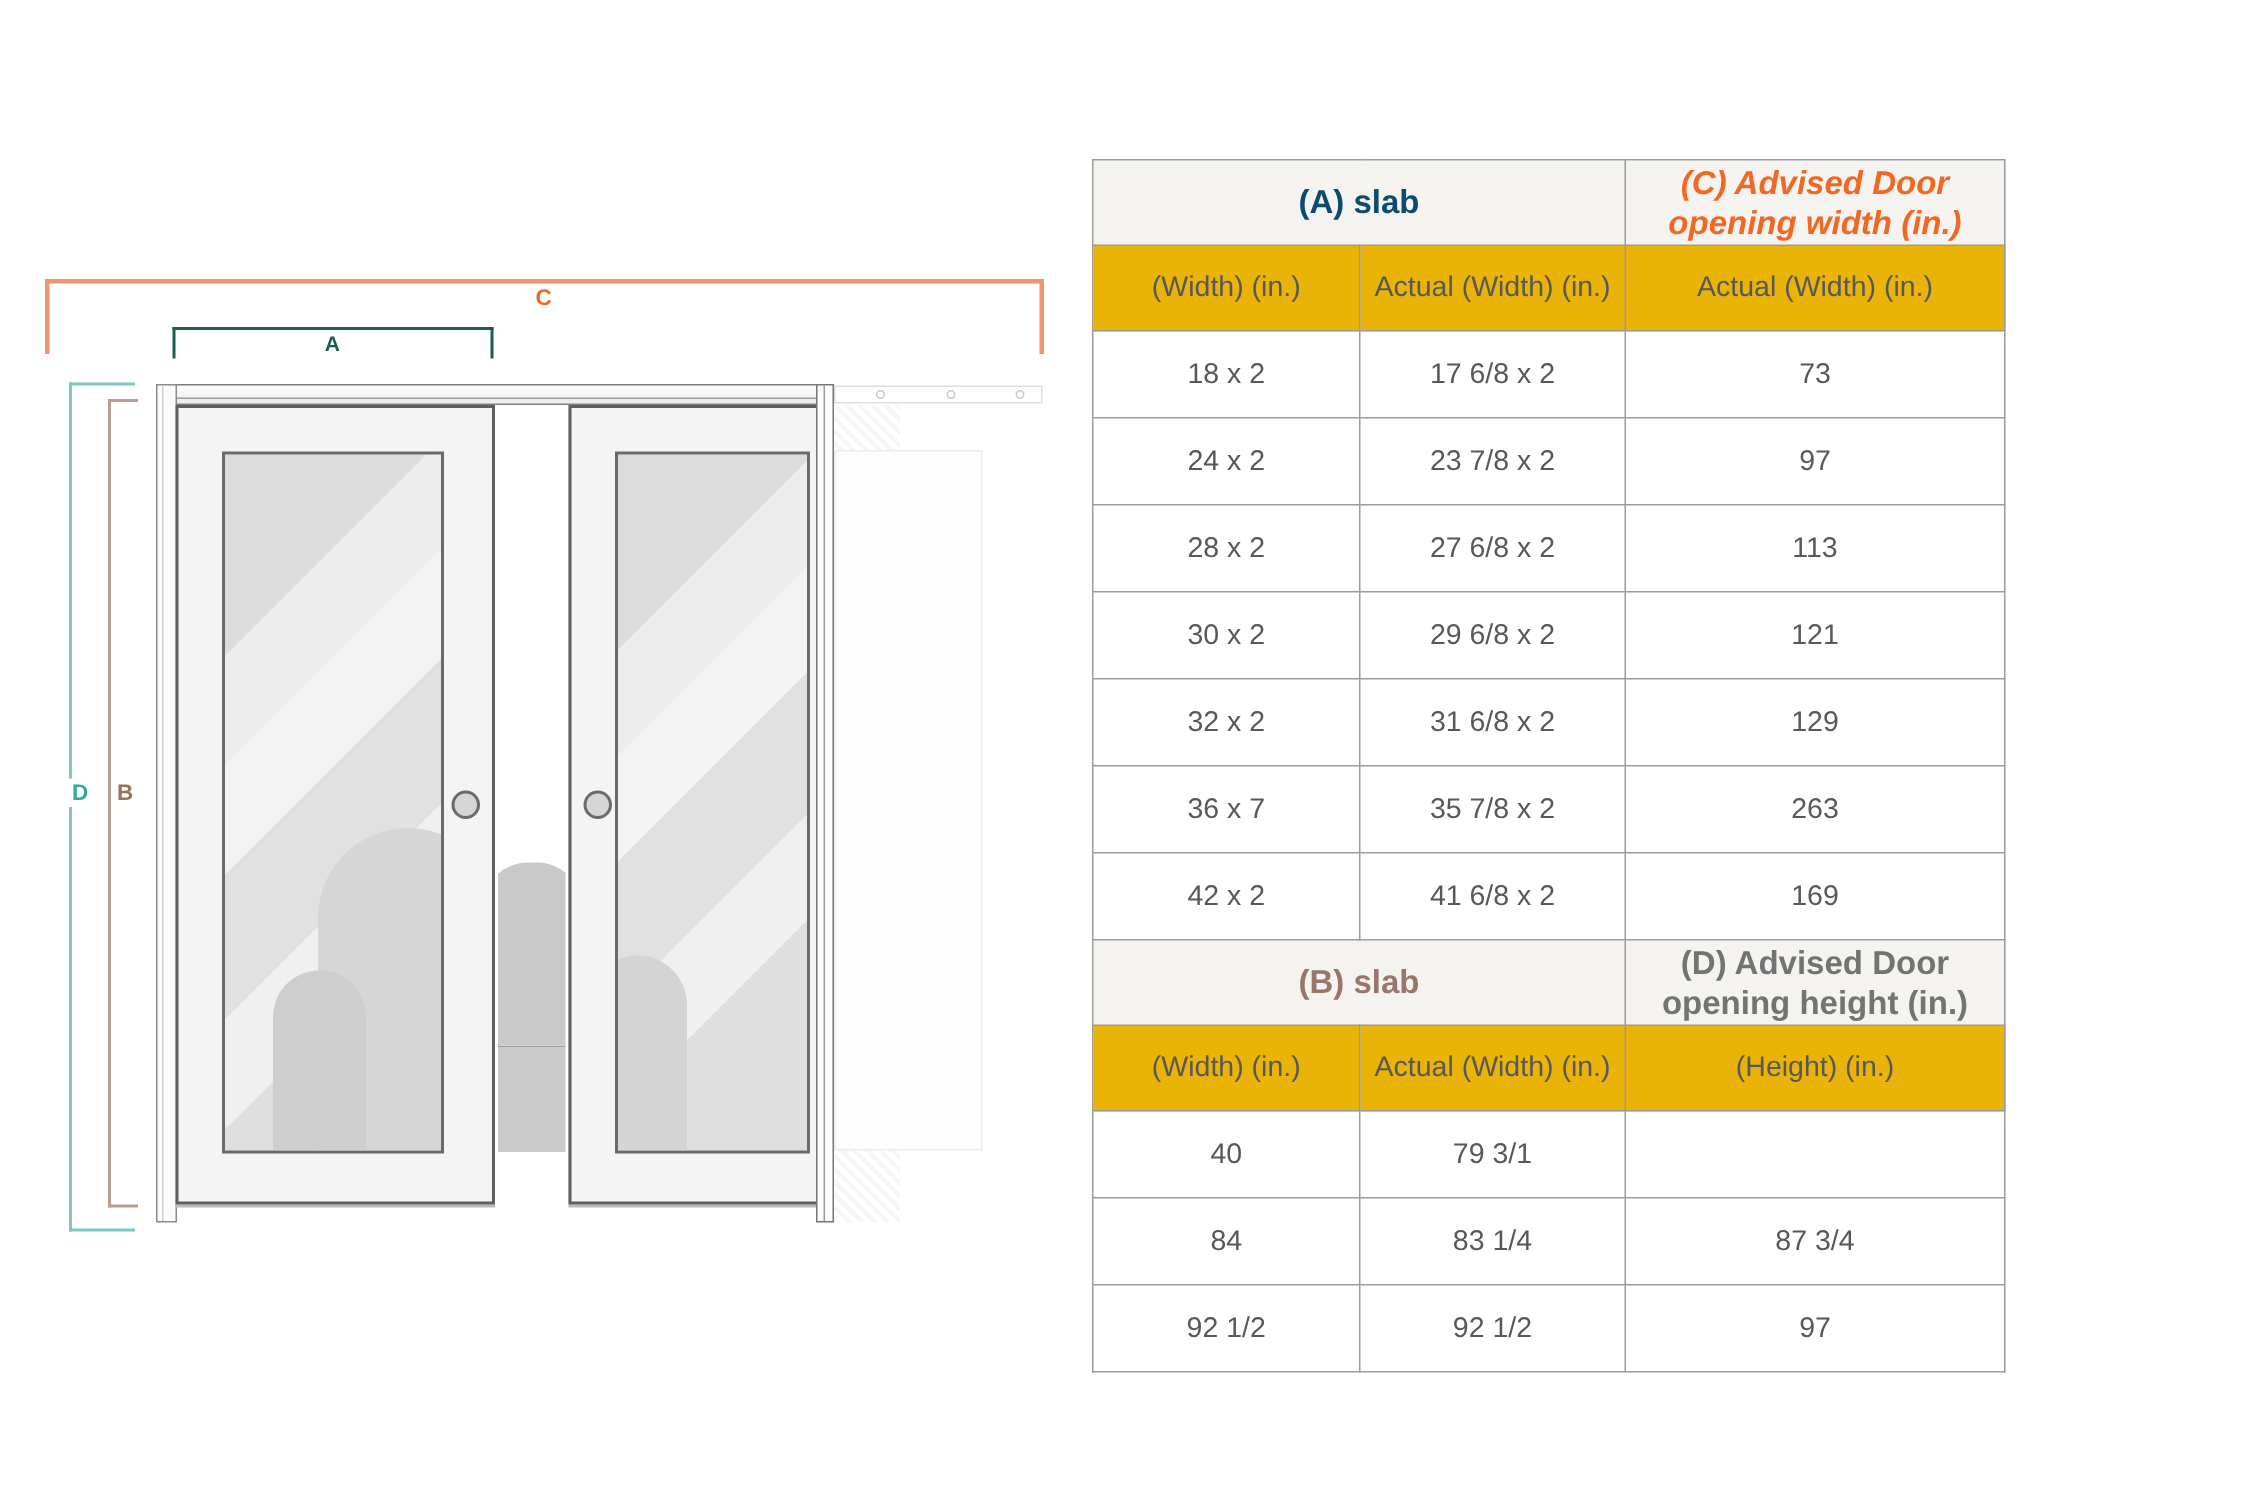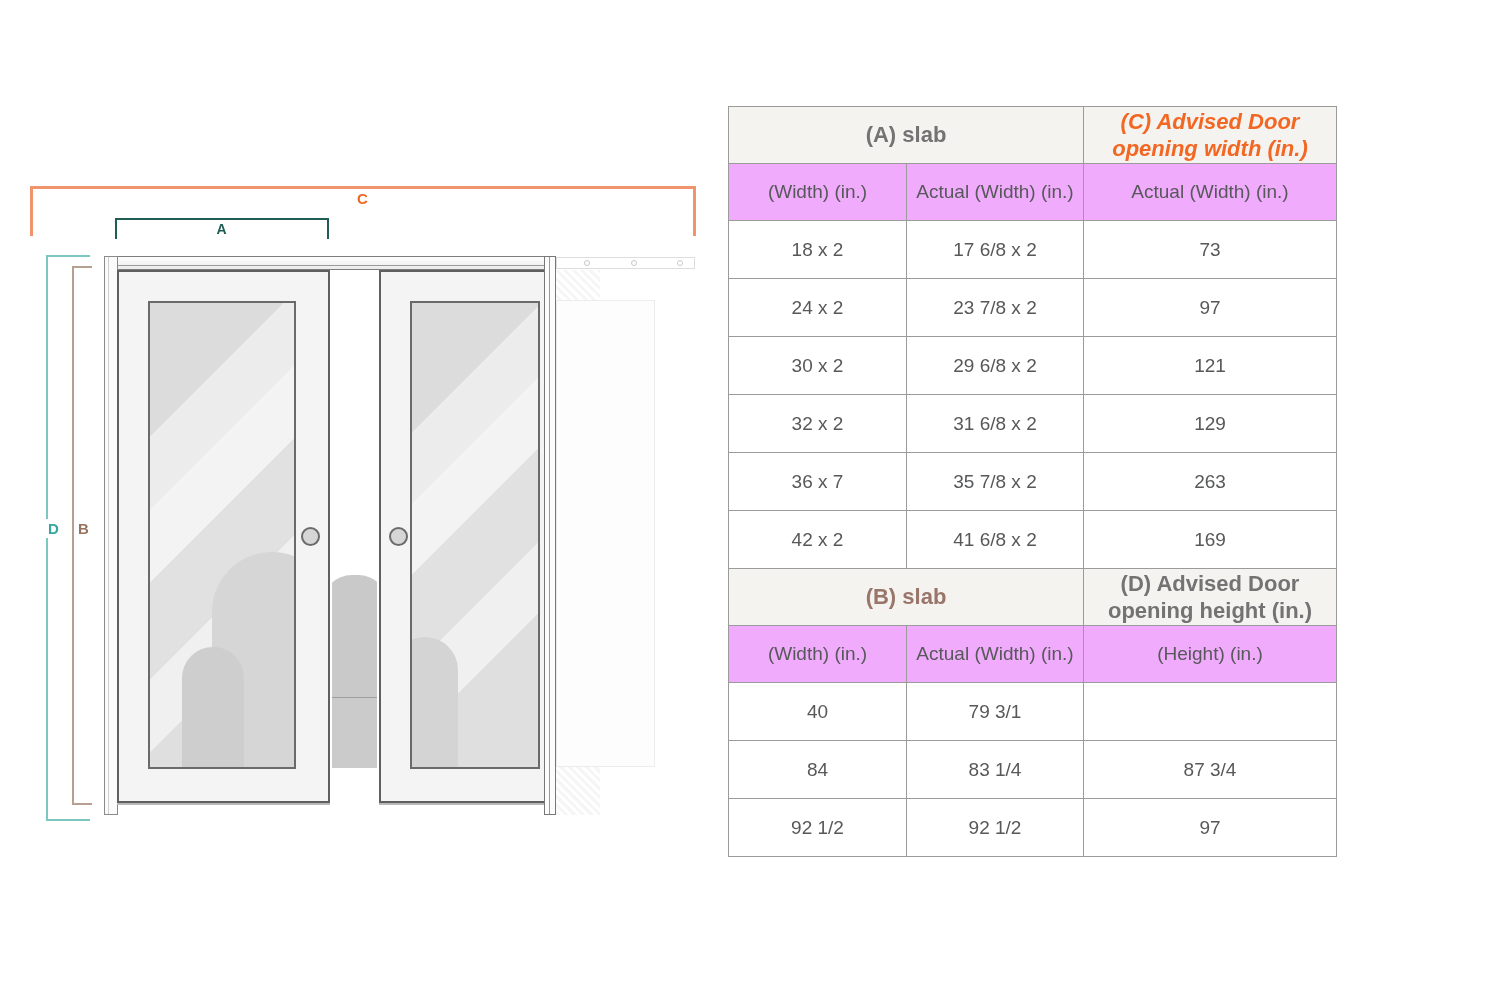--- a/index.html
+++ b/index.html
@@ -118,21 +118,21 @@
     font-family:"Liberation Sans", sans-serif;
   }
   #size-table td,#size-table th{
     border:1px solid #9b9b9b;text-align:center;vertical-align:middle;
     padding:0 6px;box-sizing:border-box;
   }
   #size-table th.section{
     height:57px;background:#f4f3f0;font-size:22px;font-weight:600;line-height:1.25;
   }
   #size-table td.subhead{
-    height:57px;background:#f0abfc;font-size:19px;color:#57585a;line-height:1.25;margin-left:16px;
+    height:57px;background:#eab308;font-size:19px;color:#57585a;line-height:1.25;margin-left:16px;
   }
   #size-table td.cell{
     height:58px;background:#ffffff;font-size:19px;color:#57585a;margin-top:44px;
   }
 </style>
 </head>
 <body>
 
 <div id="stage">
 
@@ -186,39 +186,44 @@
   </div>
 
   <table id="size-table">
     <colgroup>
       <col style="width:178px">
         <col style="width:177px">
         <col style="width:253px">
     </colgroup>
     <tbody id="size-table-body">
         <tr>
-          <th class="section" colspan="2" style="color: #737373;">(A) slab</th>
+          <th class="section" colspan="2" style="color: #0c4a6e;">(A) slab</th>
           <th class="section" style="color: rgb(242, 103, 34); font-style: italic;">(C) Advised Door opening width (in.)</th>
         </tr>
         <tr>
           <td class="subhead">(Width) (in.)</td>
           <td class="subhead">Actual (Width) (in.)</td>
           <td class="subhead">Actual (Width) (in.)</td>
         </tr>
         <tr>
           <td class="cell">18 x 2</td>
           <td class="cell">17 6/8 x 2</td>
           <td class="cell">73</td>
         </tr>
         <tr>
           <td class="cell">24 x 2</td>
           <td class="cell">23 7/8 x 2</td>
           <td class="cell">97</td>
         </tr>
         <tr>
+          <td class="cell">28 x 2</td>
+          <td class="cell">27 6/8 x 2</td>
+          <td class="cell">113</td>
+        </tr>
+        <tr>
           <td class="cell">30 x 2</td>
           <td class="cell">29 6/8 x 2</td>
           <td class="cell">121</td>
         </tr>
         <tr>
           <td class="cell">32 x 2</td>
           <td class="cell">31 6/8 x 2</td>
           <td class="cell">129</td>
         </tr>
         <tr>

